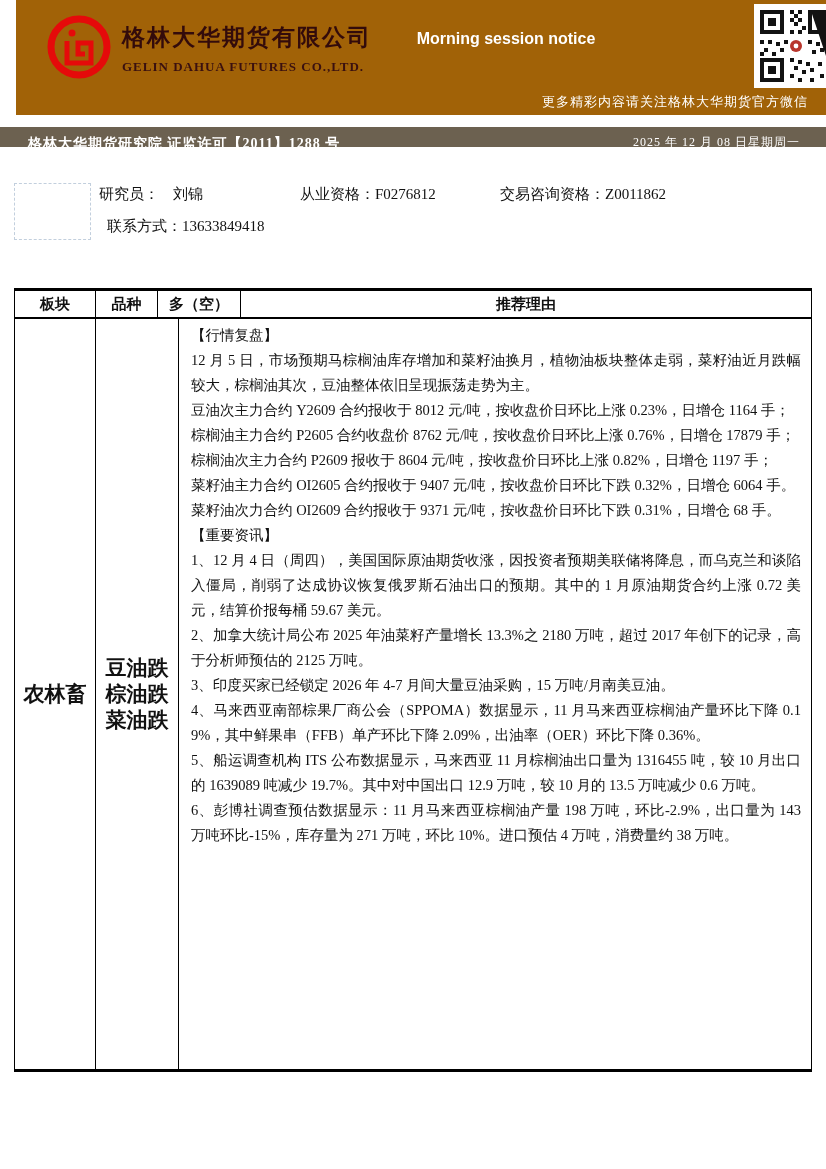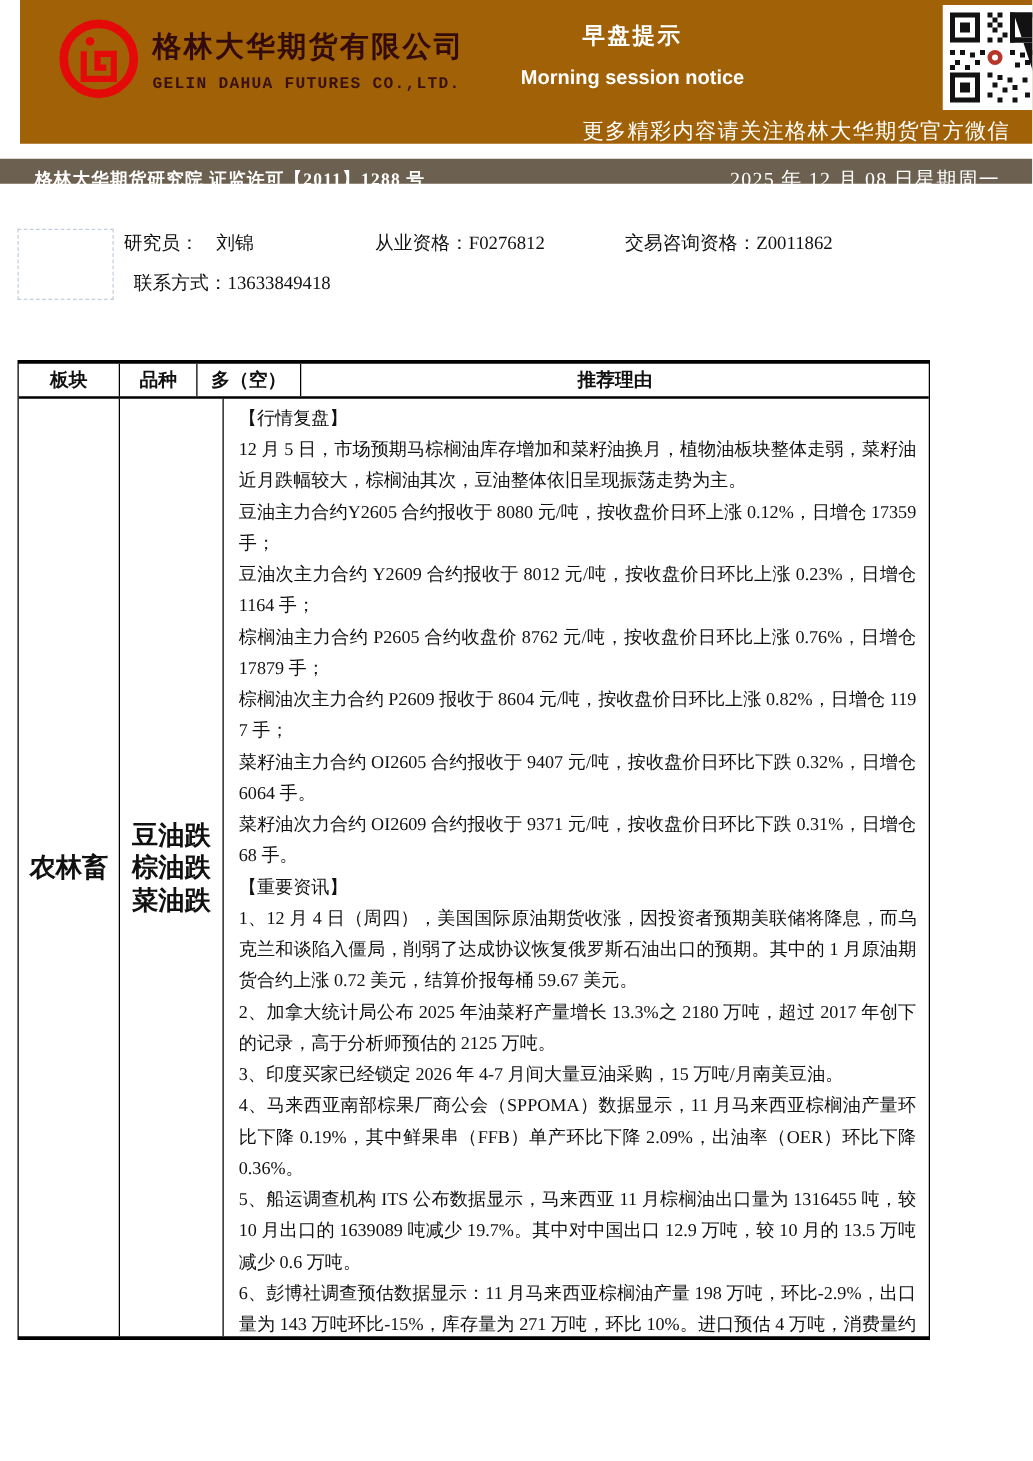--- a/index.html
+++ b/index.html
@@ -5,43 +5,43 @@
   html,body{margin:0;padding:0;background:#fff;}
   .page{position:relative;width:826px;height:1169px;background:#fff;overflow:hidden;
         font-family:"Liberation Serif","DejaVu Serif",serif;color:#111;}
 
   
   .masthead{position:absolute;left:16px;top:0;width:826px;height:115px;background:#a16207;}
   .logo{position:absolute;left:30px;top:14px;width:66px;height:66px;}
   .company{position:absolute;left:106px;top:22px;}
   .company-cn{font-family:"Liberation Sans","DejaVu Sans",sans-serif;font-weight:bold;
               font-size:23px;letter-spacing:2px;color:#330b0b;}
-  .company-en{font-family:Liberation Mono, monospace;font-weight:bold;
+  .company-en{font-family:Liberation Serif, serif;font-weight:bold;
               font-size:13px;letter-spacing:1px;color:#3a1010;margin-top:6px;}
   .center-title{position:absolute;left:330px;top:16px;width:320px;text-align:center;color:#fff;}
   .title-cn{font-family:"Liberation Sans","DejaVu Sans",sans-serif;font-weight:bold;font-size:18px;letter-spacing:2px;}
   .title-en{font-family:"Liberation Sans","DejaVu Sans",sans-serif;font-weight:bold;font-size:16px;margin-top:14px;}
-  .wechat-note{position:absolute;right:34px;top:93px;color:#fff;font-size:17px;letter-spacing:1px;}
+  .wechat-note{position:absolute;right:34px;top:93px;color:#fff;font-size:13px;letter-spacing:1px;}
   .qr{position:absolute;right:4px;top:4px;width:84px;height:84px;}
 
   
   .info-bar{position:absolute;left:0;top:127px;width:826px;height:20px;background:#6c6150;}
   .info-left{position:absolute;left:28px;top:8px;color:#fff;font-weight:bold;font-size:14px;letter-spacing:1px;}
-  .info-date{position:absolute;right:26px;top:7px;color:#fff;font-size:16px;letter-spacing:1px;}
+  .info-date{position:absolute;right:26px;top:7px;color:#fff;font-size:12px;letter-spacing:1px;}
 
   
   .dotted-box{position:absolute;left:14px;top:183px;width:75px;height:55px;border:1px dashed #c2cfdd;}
   .res-line1{position:absolute;left:0;top:185px;width:826px;font-size:15px;}
   .res-line2{position:absolute;left:107px;top:217px;font-size:15px;}
   .res-pair{position:absolute;top:0;white-space:nowrap;}
   .p1{left:99px;} .p2{left:300px;} .p3{left:500px;}
   .name-gap{display:inline-block;width:14px;}
 
   
-  .doc-table{position:absolute;left:14px;top:288px;width:730px;
+  .doc-table{position:absolute;left:14px;top:288px;width:798px;
              border:1px solid #000;border-top:3px solid #000;border-bottom:3px solid #000;
              box-sizing:border-box;}
   .thead{display:flex;border-bottom:2px solid #000;height:26px;}
   .th{box-sizing:border-box;border-right:1px solid #000;display:flex;align-items:center;
       justify-content:center;font-weight:bold;font-size:15px;}
   .tbody{display:flex;height:750px;}
   .td{box-sizing:border-box;border-right:1px solid #000;display:flex;align-items:center;
       justify-content:center;font-weight:bold;font-size:21px;text-align:center;}
   .w-sector{width:81px;} .w-variety{width:62px;} .w-pos{width:83px;} .w-reason{flex:1;border-right:none;}
   .pos-lines{line-height:26px;}
@@ -60,21 +60,20 @@
         <circle cx="33" cy="33" r="28" fill="none" stroke="#e50a0a" stroke-width="7"></circle>
         <circle cx="26" cy="19" r="3.5" fill="#e50a0a"></circle>
         <path d="M21 27 v22 h24 v-20 h-13 v11 h7" fill="none" stroke="#e50a0a" stroke-width="5"></path>
       </svg>
     </div>
     <div class="company">
       <div class="company-cn">格林大华期货有限公司</div>
       <div class="company-en">GELIN DAHUA FUTURES CO.,LTD.</div>
     </div>
     <div class="center-title">
-      <div class="title-cn">早盘提示</div>
       <div class="title-en">Morning session notice</div>
     </div>
     <div class="wechat-note">更多精彩内容请关注格林大华期货官方微信</div>
     <div class="qr">
       <svg width="84" height="84" viewBox="0 0 84 84">
         <rect width="84" height="84" fill="#fff"></rect>
         <g fill="#121212">
           <path d="M6 6h24v24H6z M10 10v16h16V10z" fill-rule="evenodd"></path>
             <rect x="14" y="14" width="8" height="8"></rect>
           <path d="M54 6h24v24H54z M58 10v16h16V58z" fill-rule="evenodd"></path>
@@ -157,21 +156,20 @@
       <div class="td w-pos">
         <div class="pos-lines">
             <div class="pos-line">豆油跌</div>
             <div class="pos-line">棕油跌</div>
             <div class="pos-line">菜油跌</div>
           </div>
       </div>
       <div class="td-reason">
           <div class="para">【行情复盘】</div>
           <div class="para">12 月 5 日，市场预期马棕榈油库存增加和菜籽油换月，植物油板块整体走弱，菜籽油近月跌幅较大，棕榈油其次，豆油整体依旧呈现振荡走势为主。</div>
-          <div class="para">豆油主力合约Y2605 合约报收于 8080 元/吨，按收盘价日环上涨 0.12%，日增仓 17359 手；</div>
           <div class="para">豆油次主力合约 Y2609 合约报收于 8012 元/吨，按收盘价日环比上涨 0.23%，日增仓 1164 手；</div>
           <div class="para">棕榈油主力合约 P2605 合约收盘价 8762 元/吨，按收盘价日环比上涨 0.76%，日增仓 17879 手；</div>
           <div class="para">棕榈油次主力合约 P2609 报收于 8604 元/吨，按收盘价日环比上涨 0.82%，日增仓 1197 手；</div>
           <div class="para">菜籽油主力合约 OI2605 合约报收于 9407 元/吨，按收盘价日环比下跌 0.32%，日增仓 6064 手。</div>
           <div class="para">菜籽油次力合约 OI2609 合约报收于 9371 元/吨，按收盘价日环比下跌 0.31%，日增仓 68 手。</div>
           <div class="para">【重要资讯】</div>
           <div class="para">1、12 月 4 日（周四），美国国际原油期货收涨，因投资者预期美联储将降息，而乌克兰和谈陷入僵局，削弱了达成协议恢复俄罗斯石油出口的预期。其中的 1 月原油期货合约上涨 0.72 美元，结算价报每桶 59.67 美元。</div>
           <div class="para">2、加拿大统计局公布 2025 年油菜籽产量增长 13.3%之 2180 万吨，超过 2017 年创下的记录，高于分析师预估的 2125 万吨。</div>
           <div class="para">3、印度买家已经锁定 2026 年 4-7 月间大量豆油采购，15 万吨/月南美豆油。</div>
           <div class="para">4、马来西亚南部棕果厂商公会（SPPOMA）数据显示，11 月马来西亚棕榈油产量环比下降 0.19%，其中鲜果串（FFB）单产环比下降 2.09%，出油率（OER）环比下降 0.36%。</div>

